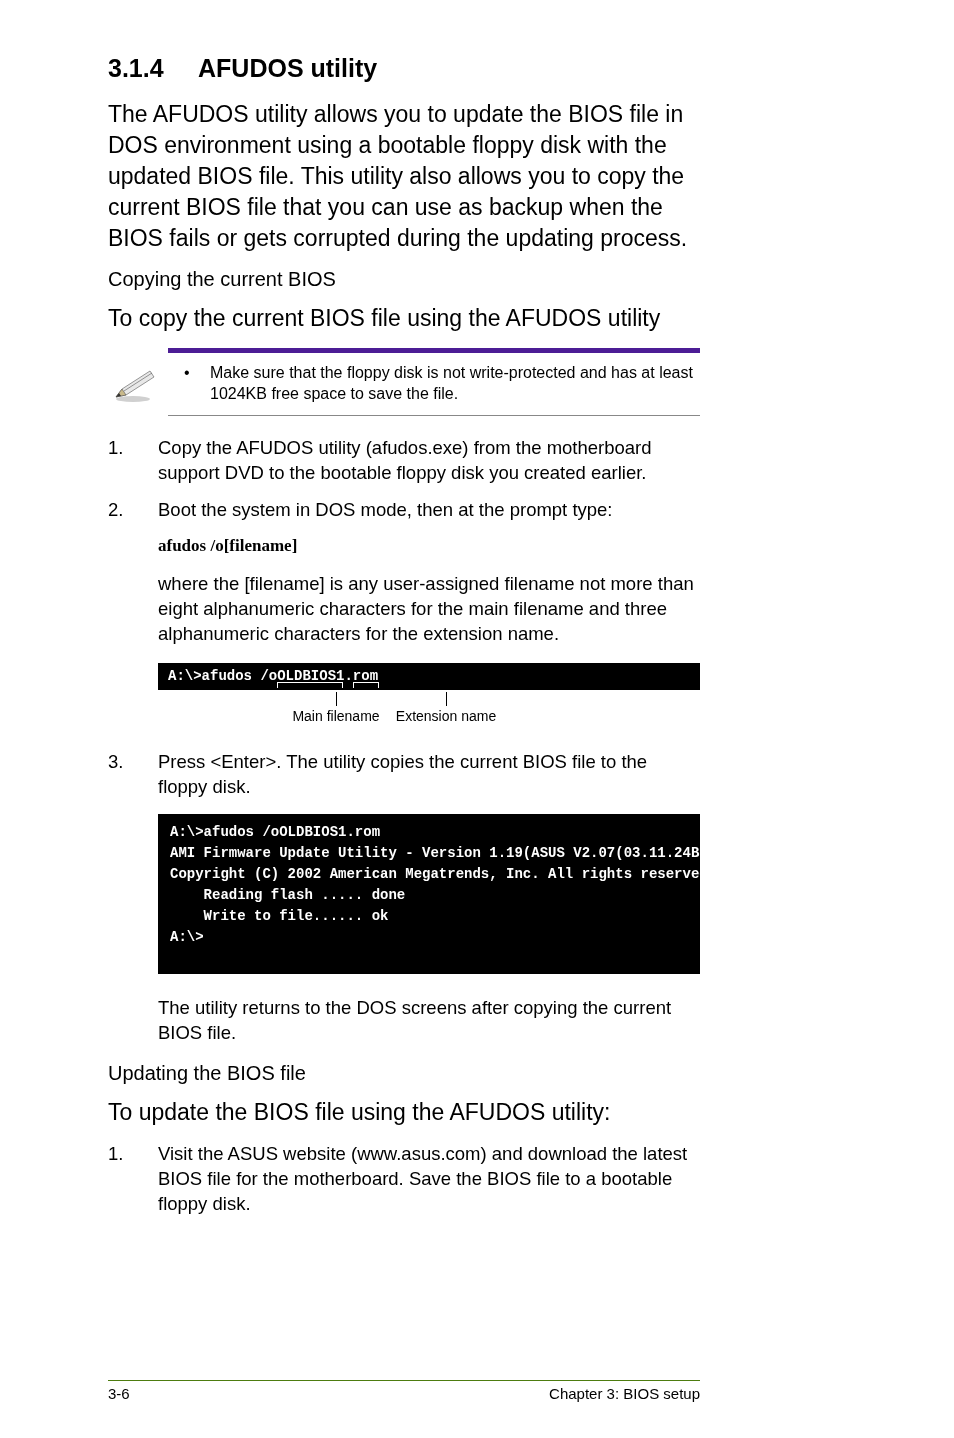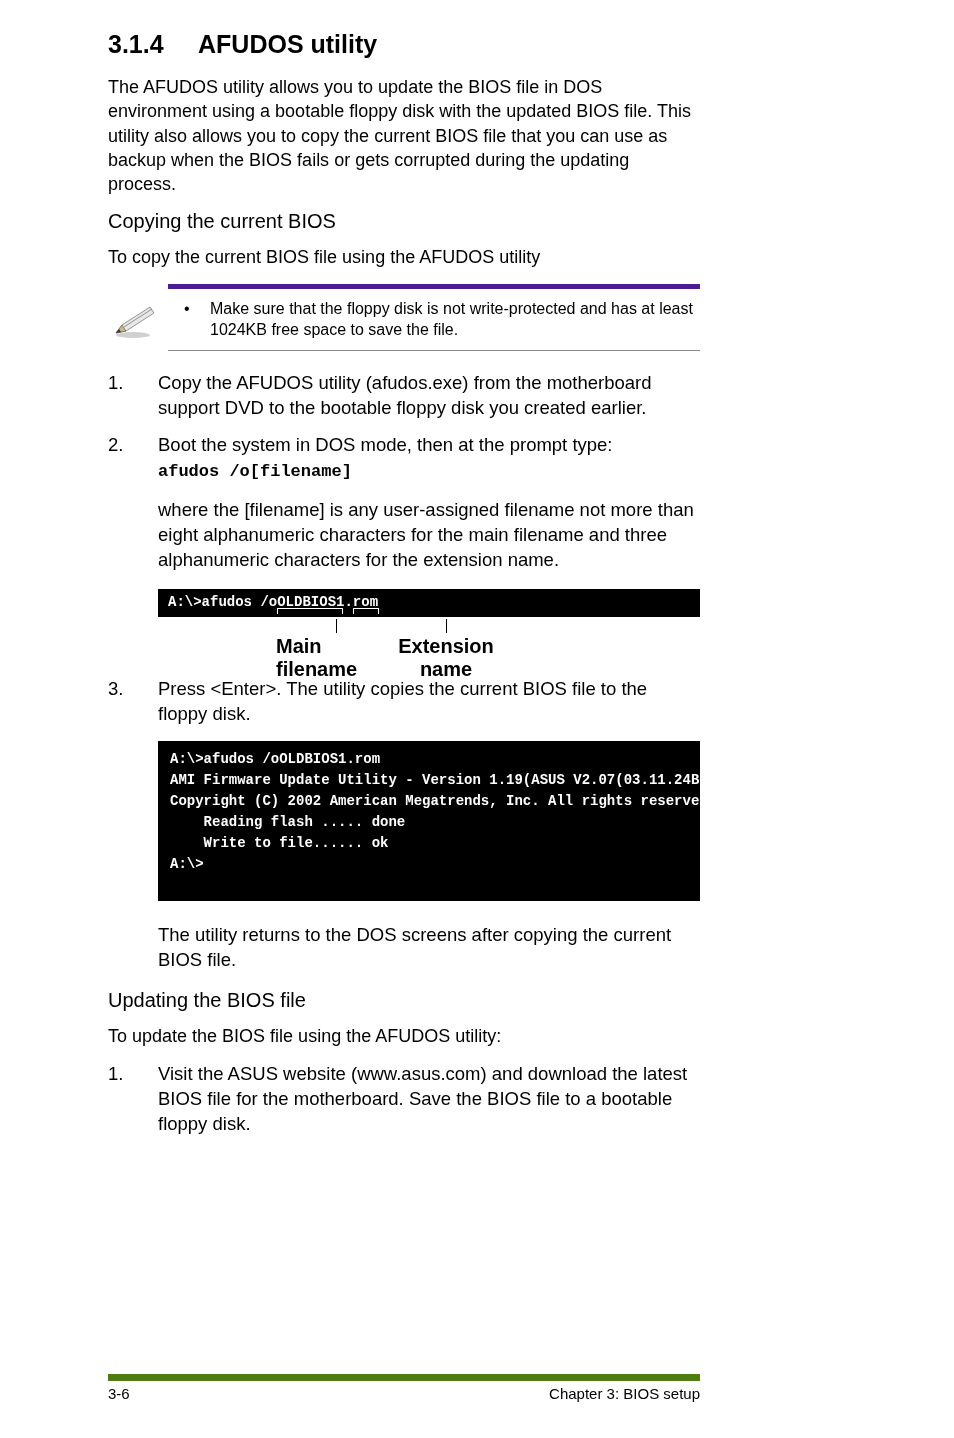--- a/index.html
+++ b/index.html
@@ -9,34 +9,34 @@
   }
   html, body {
     width: 954px;
     background: #fff;
     font-family: Arial, Helvetica, sans-serif;
     color: #000;
   }
   .page {
     width: 808px;
     min-height: 1438px;
-    padding: 30px 108px 40px 108px;
+    padding: 54px 108px 40px 108px;
     position: relative;
   }
   h2.section-heading {
     font-size: 25px;
     font-weight: bold;
     margin-bottom: 16px;
   }
   h2.section-heading .num {
     display: inline-block;
     min-width: 90px;
   }
   p.body {
-    font-size: 18px;
+    font-size: 23px;
     line-height: 1.35;
     margin-bottom: 14px;
   }
   h3.subhead {
     font-size: 20px;
     font-weight: normal;
     margin-top: 10px;
     margin-bottom: 12px;
   }
   .note-block {
@@ -88,25 +88,25 @@
     position: relative;
     padding-left: 50px;
     margin-bottom: 12px;
   }
   ol.steps > li > .marker {
     position: absolute;
     left: 0;
     top: 0;
   }
   .code-inline {
-    font-family: Liberation Mono, monospace;
+    font-family: Liberation Serif, serif;
     font-weight: bold;
     font-size: 17px;
     display: block;
-    margin-top: 3px;
+    margin-top: 12px;
   }
   .indent-text {
     margin-left: 50px;
     font-size: 18.5px;
     line-height: 1.35;
     margin-bottom: 16px;
   }
   .terminal-small {
     background: #000;
     color: #fff;
@@ -125,22 +125,22 @@
   }
   .terminal-small .overline-box {
     position: absolute;
     border: 1px solid #fff;
     border-bottom: none;
     height: 6px;
     bottom: -4px;
   }
   .ann-row {
     margin-left: 50px;
-    font-size: 20px;
-    font-weight: bold;
+    font-size: 14px;
+    font-weight: normal;
     position: relative;
     height: 46px;
     margin-bottom: 12px;
   }
   .ann-row .col {
     position: absolute;
     top: 0;
     display: flex;
     flex-direction: column;
     align-items: center;
@@ -164,21 +164,21 @@
     white-space: pre;
   }
   .footer {
     position: absolute;
     bottom: 36px;
     left: 108px;
     right: 108px;
     display: flex;
     justify-content: space-between;
     font-size: 15px;
-    border-top: 7px solid #4d7c0f;
+    border-top: 1px solid #4d7c0f;
     padding-top: 4px;
     gap: 48px;
   }
 </style>
 </head>
 <body>
 
 <div class="page">
 
   <h2 class="section-heading">

